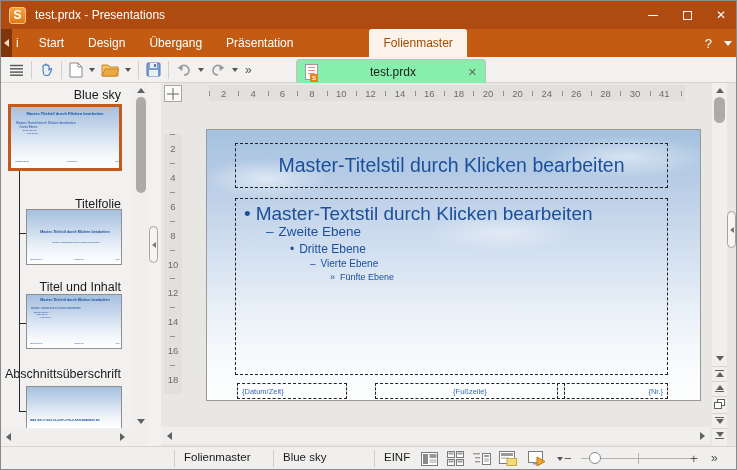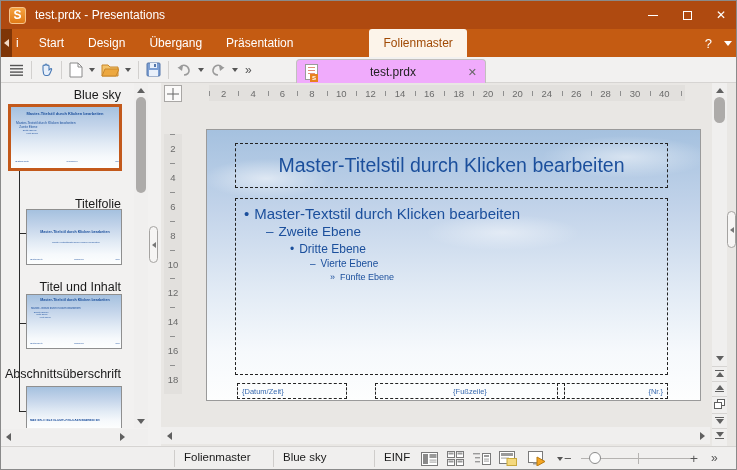--- a/index.html
+++ b/index.html
@@ -35,21 +35,21 @@
   .chev-down { width:0; height:0; border-left:4px solid transparent; border-right:4px solid transparent; border-top:5px solid #fff; }
 
   
   .toolbar { position:absolute; left:0; top:56px; width:737px; height:26px; background:#F2F1F0;
              border-bottom:1px solid #D6D4D2; display:flex; align-items:center; }
   .tbtn { height:22px; display:flex; align-items:center; justify-content:center; padding:0 3px; }
   .tsep { width:1px; height:18px; background:#D2D0CE; margin:0 4px; }
   .ddarrow { width:0; height:0; border-left:3.5px solid transparent; border-right:3.5px solid transparent;
              border-top:4px solid #555; margin:0 3px; }
   .tb-ovf { color:#555; font-size:12px; margin-left:4px; }
-  .doctab { position:absolute; left:295px; top:2px; width:190px; height:25px; background:#f0abfc;
+  .doctab { position:absolute; left:295px; top:2px; width:190px; height:25px; background:#86efac;
             border:1px solid #C2C0BE; border-bottom:none; border-radius:4px 4px 0 0;
             display:flex; align-items:center; padding:0 8px; }
   .doctab-label { flex:1; text-align:center; font-size:12px; color:#222; }
   .doctab-close { color:#666; font-size:11px; }
   .pageicon { position:relative; width:13px; height:16px; background:#fff; border:1px solid #9a9a9a; }
   .pageicon i { display:block; height:1px; background:#e2907a; margin:2px 2px 0 2px; }
   .pageicon .sbadge { position:absolute; right:-3px; bottom:-3px; width:8px; height:8px; background:#E8821E;
             color:#fff; font-size:6px; font-weight:bold; display:flex; align-items:center; justify-content:center;
             font-style:normal; }
 
@@ -102,21 +102,21 @@
            background:
              radial-gradient(ellipse 90px 28px at 12% 18%, rgba(255,255,255,.55), transparent 70%),
              radial-gradient(ellipse 120px 30px at 85% 10%, rgba(255,255,255,.5), transparent 70%),
              radial-gradient(ellipse 110px 26px at 60% 38%, rgba(255,255,255,.45), transparent 70%),
              linear-gradient(180deg,#A5C1DF 0%,#C3D4EA 30%,#E2EBF5 60%,#F6F9FC 82%,#FDFEFE 100%); }
   .ph { position:absolute; border:1px dashed #222; }
   .ph-title { left:28px; top:13px; width:433px; height:45px; display:flex; align-items:center; justify-content:center; }
   .ph-title span { color:#1B4F9C; font-size:19.5px; }
   .ph-body { left:28px; top:68px; width:433px; height:177px; padding-top:5px; }
   .olrow { color:#1B4F9C; white-space:nowrap; }
-  .lvl1 { font-size:15px;   line-height:19px; padding-left:8px; }
+  .lvl1 { font-size:19px;   line-height:19px; padding-left:8px; }
   .lvl2 { font-size:13.5px; line-height:18px; padding-left:30px; }
   .lvl3 { font-size:12px;   line-height:16px; padding-left:54px; }
   .lvl4 { font-size:10px;   line-height:14px; padding-left:74px; }
   .lvl5 { font-size:9px;    line-height:12px; padding-left:94px; }
   .olrow b { font-weight:normal; margin-right:5px; }
   .ph-footer { top:253px; height:16px; display:flex; align-items:center; font-size:7.5px; color:#3A6BB0; }
   .ph-date { left:30px;  width:110px; padding-left:4px; }
   .ph-foot { left:168px; width:190px; justify-content:center; }
   .ph-num  { left:350px; width:111px; justify-content:flex-end; padding-right:4px; }
 
@@ -385,21 +385,21 @@
           <span class="rcell">
             <i></i>
             <b>28</b>
           </span>
           <span class="rcell">
             <i></i>
             <b>30</b>
           </span>
           <span class="rcell">
             <i></i>
-            <b>40</b>
+            <b>41</b>
           </span>
           <span class="endtick">
             <i></i>
           </span>
         </div>
       <div class="vruler" id="vruler">
           <span class="rcell">
             <i></i>
             <b>2</b>
           </span>

